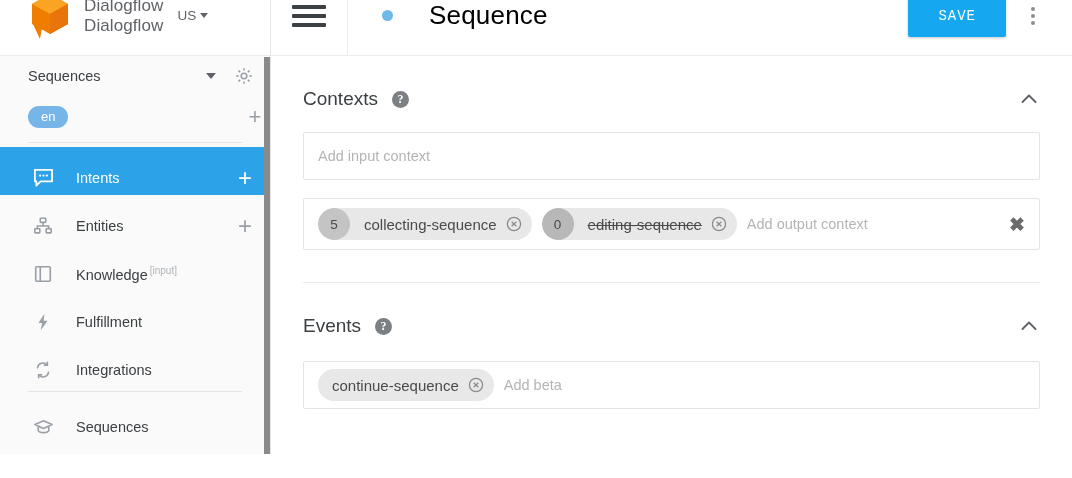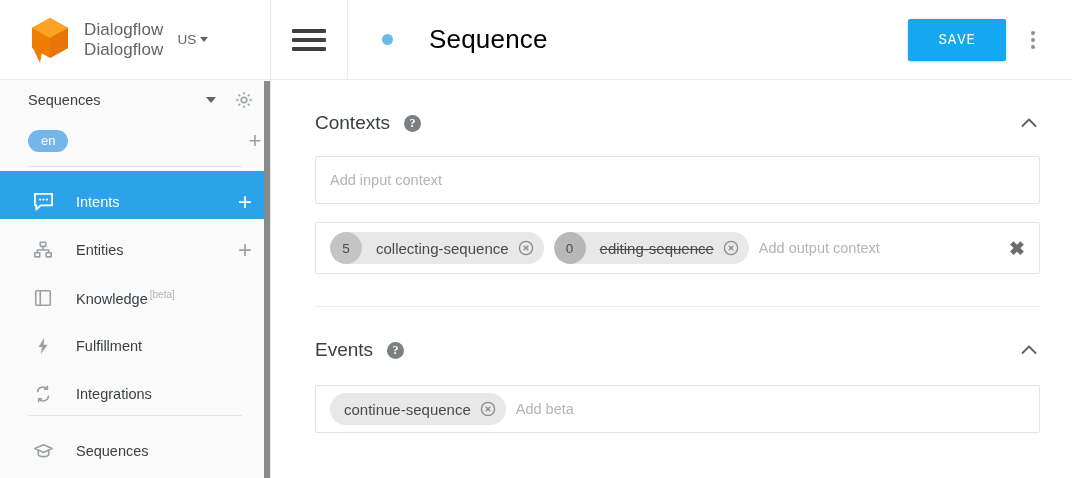--- a/index.html
+++ b/index.html
@@ -4,21 +4,21 @@
 <style>
   * { box-sizing: border-box; }
   html, body {
     margin: 0; padding: 0;
     width: 1072px; height: 478px;
     overflow: hidden;
     background: #ffffff;
     font-family: "Liberation Sans", sans-serif;
     -webkit-font-smoothing: antialiased;
   }
-  .app { display: flex; width: 1072px; height: 454px; position: relative; }
+  .app { display: flex; width: 1072px; height: 454px; position: relative; align-items: flex-end; }
 
   
   .sidebar {
     width: 271px; height: 478px;
     background: #fafafa;
     position: relative;
     flex: 0 0 271px;
     border-right: 1px solid #e6e6e6;
   }
   .brand {
@@ -143,21 +143,21 @@
   .kebab {
     width: 42px; height: 42px; margin-left: 6px;
     display: flex; flex-direction: column; align-items: center;
     justify-content: center; gap: 3px; cursor: pointer;
   }
   .kebab i {
     width: 4px; height: 4px; border-radius: 50%; background: #8a8f94;
     display: block;
   }
 
-  .content { padding: 0 32px 0 32px; margin-left: 12px; }
+  .content { padding: 0 32px 0 32px; }
   .section { padding-top: 26px; }
   .sec-head {
     display: flex; align-items: center;
     padding: 0 0 0 0; height: 34px;
   }
   .sec-title { font-size: 19px; color: #3c4043; }
   .help-ico {
     width: 17px; height: 17px; border-radius: 50%;
     background: #7c8084; color: #ffffff;
     font-size: 12px; font-weight: bold;
@@ -282,21 +282,21 @@
       <span class="nav-plus">+</span>
     </div>
 
     <div class="nav-item">
       <span class="nav-ico">
         <svg viewBox="0 0 22 22" width="20" height="20" fill="none" stroke="currentColor" stroke-width="1.8">
           <rect x="3" y="3" width="16" height="16" rx="1"></rect>
           <path d="M8 3v16"></path>
         </svg>
       </span>
-      <span class="nav-label"><span>Knowledge</span><span class="beta-tag">[beta]</span></span>
+      <span class="nav-label"><span>Knowledge</span><span class="beta-tag">[input]</span></span>
     </div>
 
     <div class="nav-item">
       <span class="nav-ico">
         <svg viewBox="0 0 22 22" width="20" height="20">
           <path d="M12.5 2 L6 12 h4 l-1.5 8 L16 9.5 h-4.3 z" fill="currentColor"></path>
         </svg>
       </span>
       <span class="nav-label">Fulfillment</span>
     </div>

